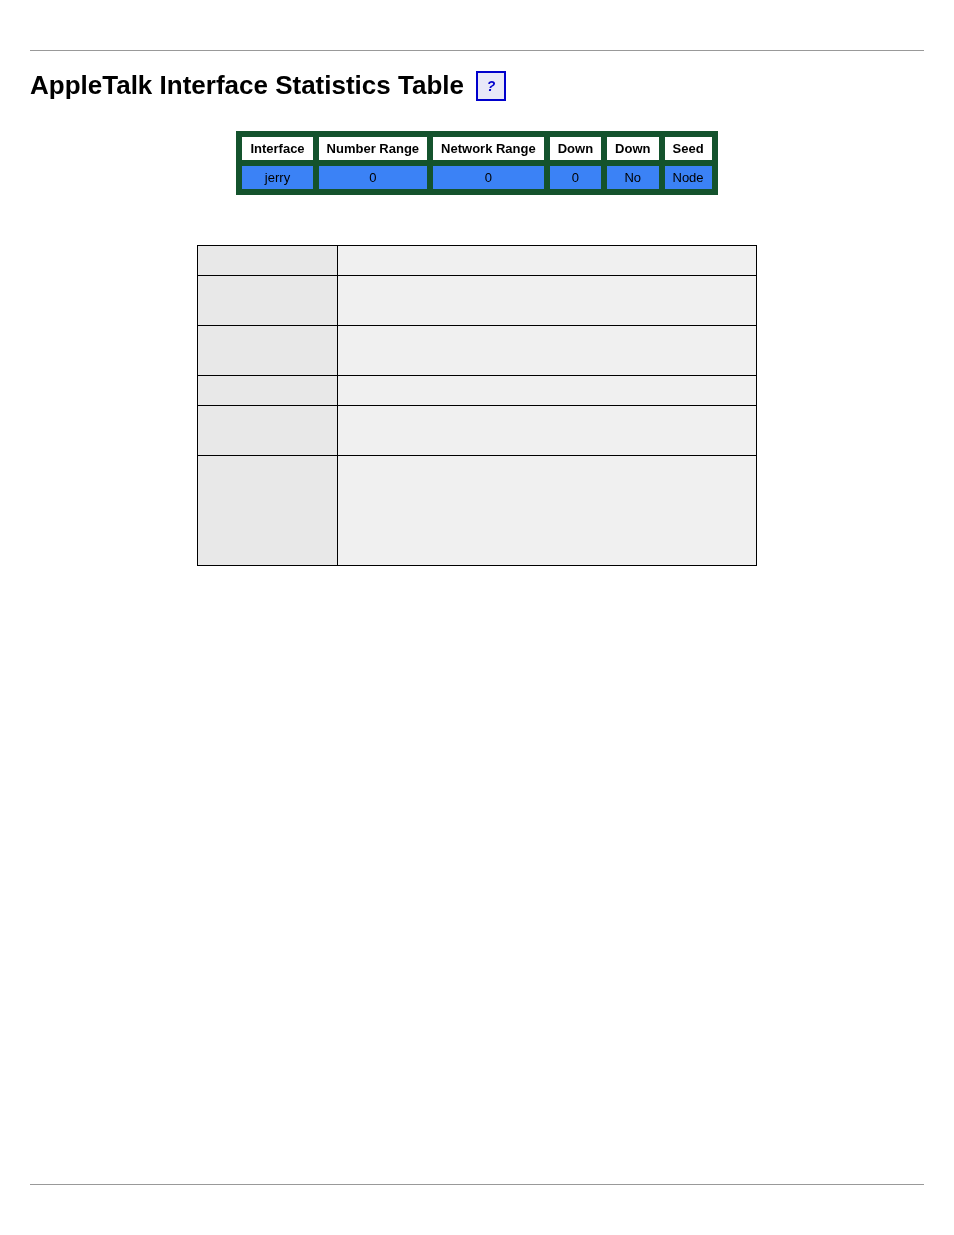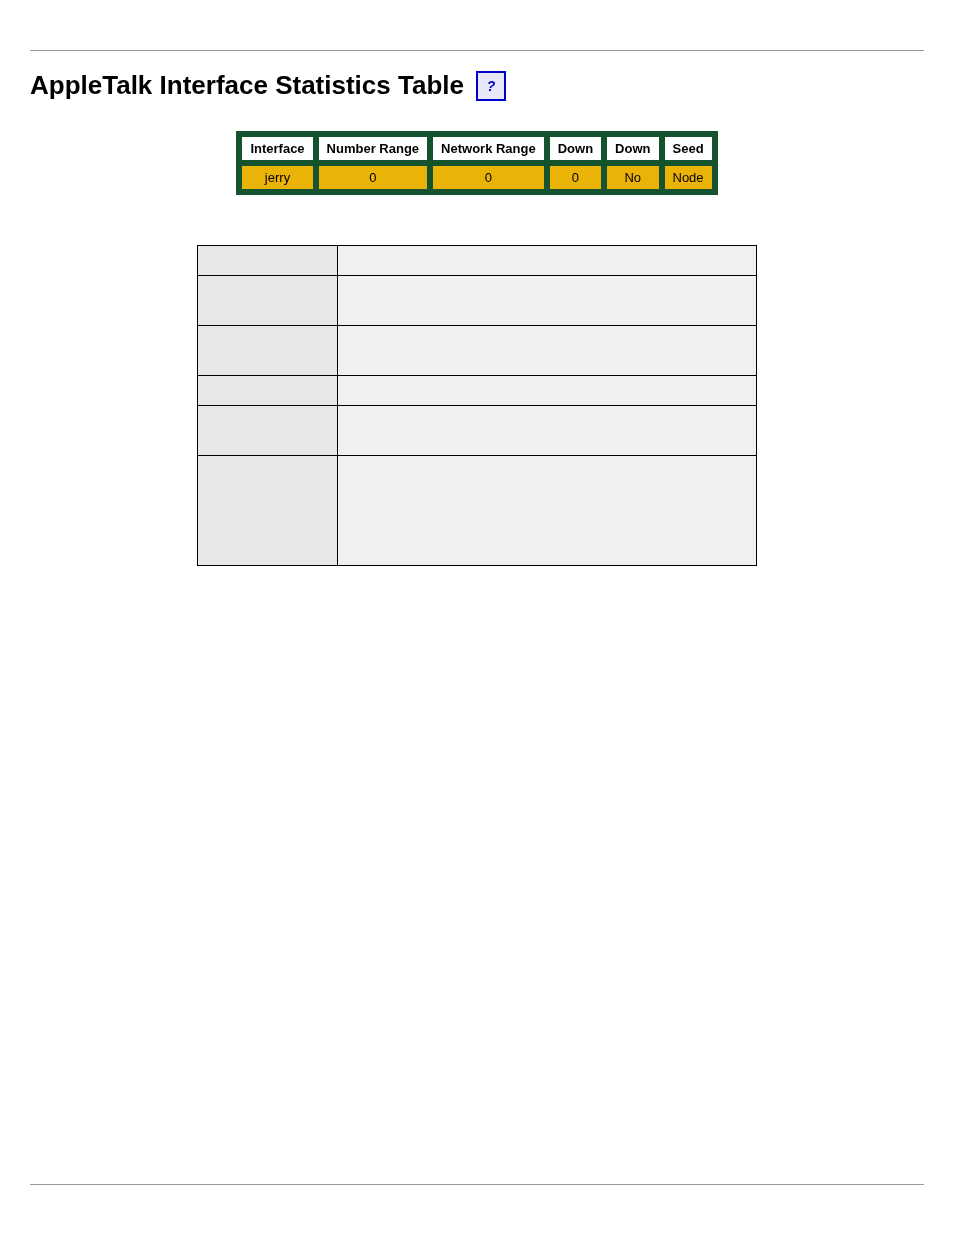--- a/index.html
+++ b/index.html
@@ -88,21 +88,21 @@
       padding: 4px 8px;
       text-align: center;
     }
 
     .stats-table th {
       font-weight: bold;
       background-color: #ffffff;
     }
 
     .stats-table td {
-      background-color: #eab308;
+      background-color: #3b82f6;
     }
 
     
     .details-table-container {
       display: flex;
       justify-content: center;
       margin-top: 10px;
     }
 
     .details-table {

